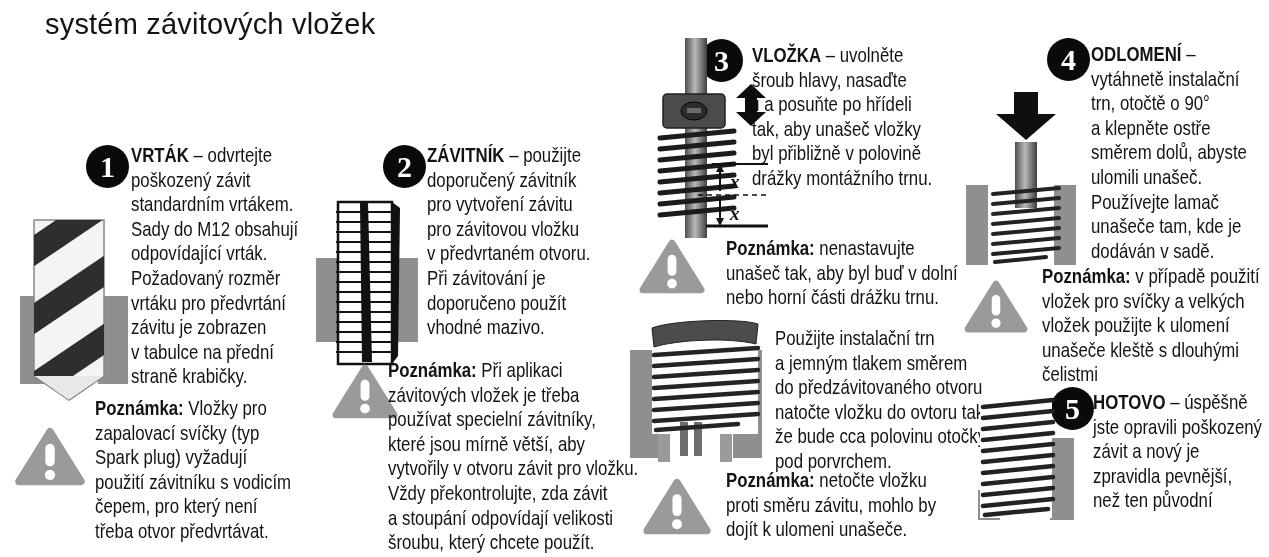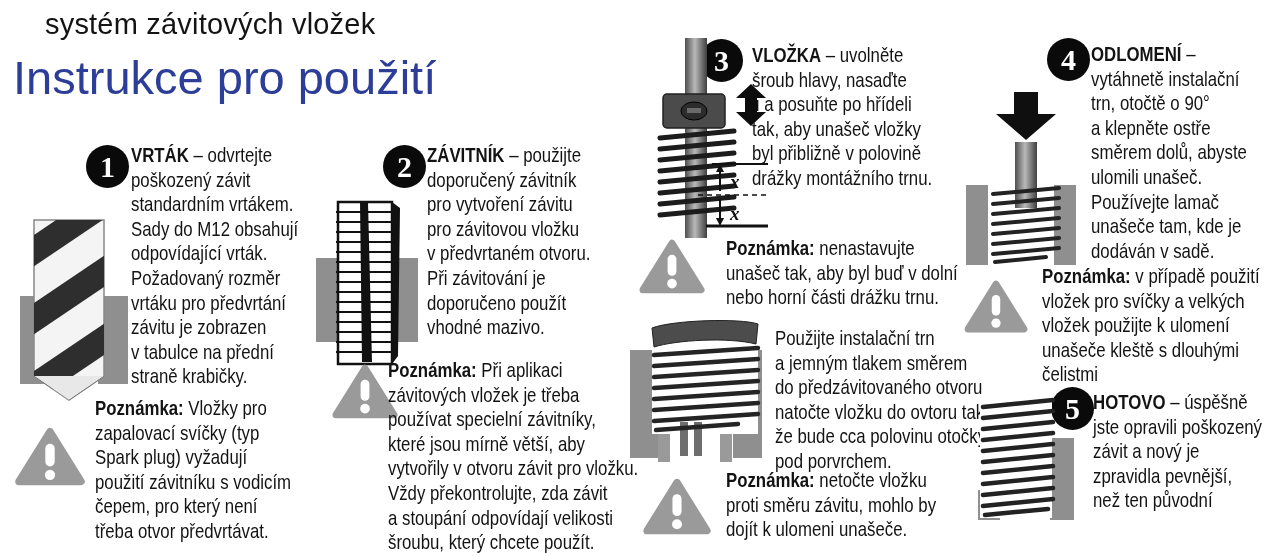--- a/index.html
+++ b/index.html
@@ -34,21 +34,20 @@
     </linearGradient>
     <clipPath id="drillClip">
         <polygon points="26,34 96,34 96,190 61,214 26,190"></polygon>
       </clipPath>
   </defs>
 </svg>
 
 <div class="canvas">
 
   <div class="subtitle">systém závitových vložek</div>
-  <div class="pagetitle">Instrukce pro použití</div>
 
   <div class="badge" style="left:86px;top:145px">
     <span>1</span>
   </div>
   <div class="para" style="left:131px;top:143px;width:300px"><b>VRTÁK</b><span> – odvrtejte
 poškozený závit
 standardním vrtákem.
 Sady do M12 obsahují
 odpovídající vrták.
 Požadovaný rozměr

